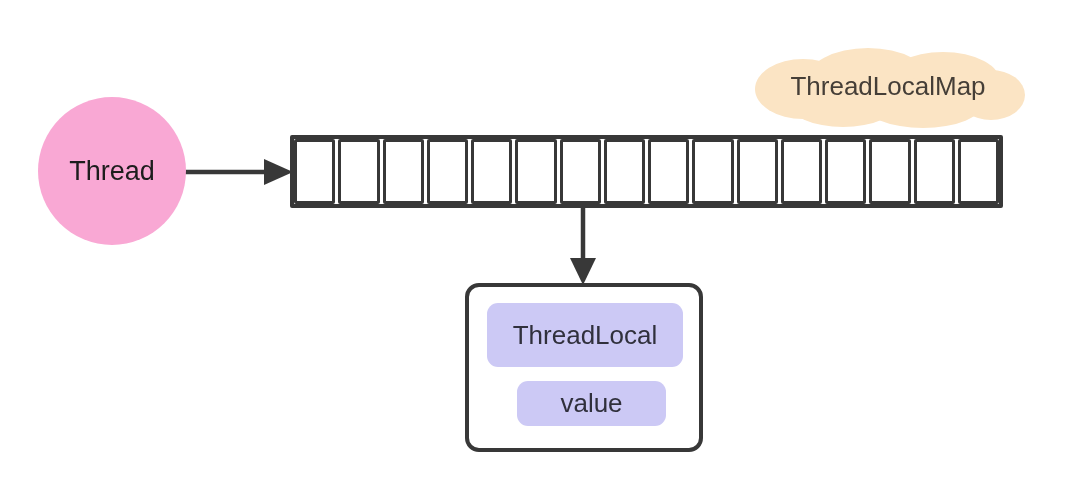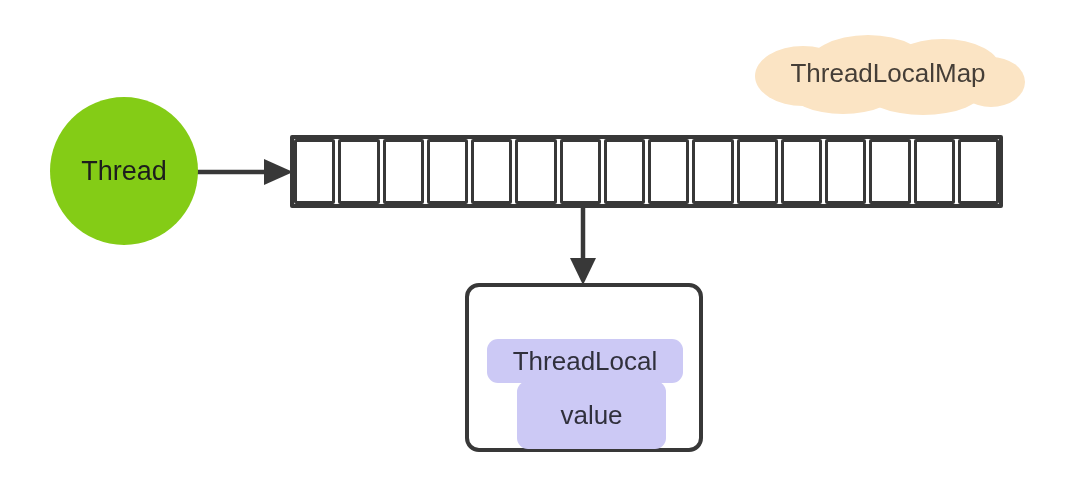--- a/index.html
+++ b/index.html
@@ -15,24 +15,24 @@
   #connectors {
     position: absolute;
     left: 0; top: 0;
     width: 1068px; height: 480px;
     z-index: 1;
     pointer-events: none;
   }
   
   .thread-circle {
     position: absolute;
-    left: 50px; top: 97px;
+    left: 38px; top: 97px;
     width: 148px; height: 148px;
     border-radius: 50%;
-    background: #84cc16;
+    background: #f9a8d4;
     display: flex; align-items: center; justify-content: center;
     font-size: 27px;
     color: #1d1d1d;
     z-index: 2;
   }
   
   .slot-array {
     position: absolute;
     left: 290px; top: 135px;
     width: 713px; height: 73px;
@@ -56,21 +56,21 @@
     position: absolute;
     z-index: 3;
   }
   .cloud svg { position: absolute; left: 0; top: 0; }
   .cloud .cloud-label {
     position: absolute; inset: 0;
     display: flex; align-items: center; justify-content: center;
     font-size: 26px;
     color: #453e37;
   }
-  #map-cloud { left: 748px; top: 26px; width: 280px; height: 95px; }
+  #map-cloud { left: 748px; top: 39px; width: 280px; height: 95px; }
   #entry-cloud { left: 346px; top: 231px; width: 144px; height: 82px; }
   
   .entry-box {
     position: absolute;
     left: 465px; top: 283px;
     width: 238px; height: 169px;
     box-sizing: border-box;
     border: 4.5px solid #383838;
     border-radius: 14px;
     background: #ffffff;
@@ -78,22 +78,22 @@
   }
   .chip {
     position: absolute;
     box-sizing: border-box;
     background: #ccc9f5;
     border-radius: 11px;
     display: flex; align-items: center; justify-content: center;
     font-size: 26px;
     color: #30303c;
   }
-  .chip-threadlocal { left: 18px; top: 16px; width: 196px; height: 44px; margin-top: 36px; }
-  .chip-value { left: 48px; top: 94px; width: 149px; height: 68px; }
+  .chip-threadlocal { left: 18px; top: 16px; width: 196px; height: 64px; }
+  .chip-value { left: 48px; top: 94px; width: 149px; height: 45px; }
 </style>
 </head>
 <body>
 
 <div id="canvas">
 
   <svg id="connectors" viewBox="0 0 1068 480" xmlns="http://www.w3.org/2000/svg">
     <g>
       <line x1="184" y1="172" x2="266" y2="172" stroke="#383838" stroke-width="4.5"></line>
       <polygon points="264,159 264,185 293,172" fill="#383838"></polygon>

